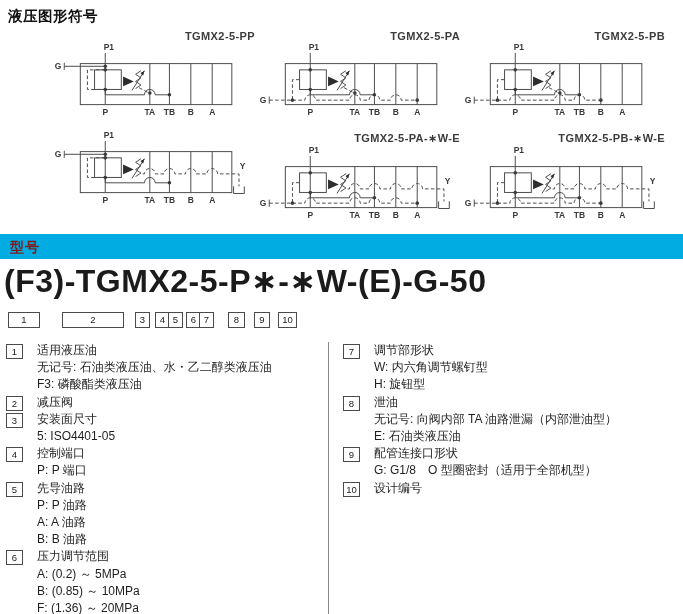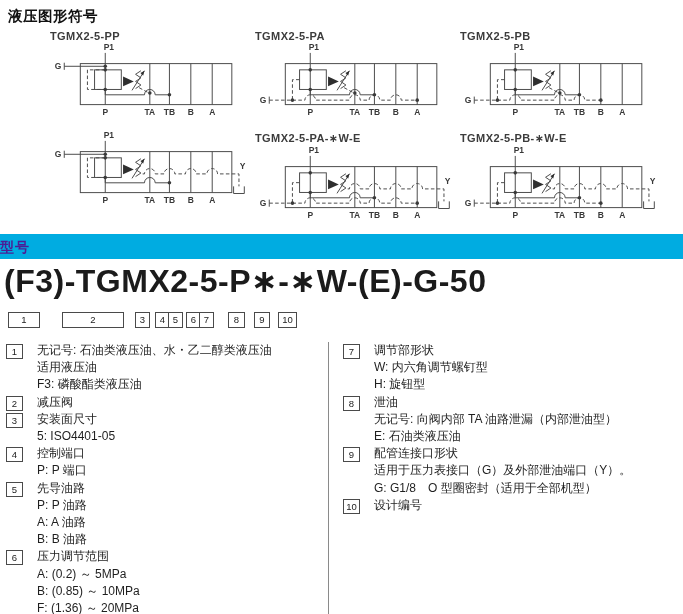--- a/index.html
+++ b/index.html
@@ -5,31 +5,31 @@
   html,body{margin:0;padding:0;background:#ffffff;}
   body{width:683px;height:614px;font-family:"Liberation Sans","DejaVu Sans",sans-serif;color:#1f1f1f;overflow:hidden;}
   .page{position:relative;width:683px;height:614px;background:#fff;}
 
   
   .sym-header{font-size:14.5px;font-weight:bold;color:#111;margin:0;padding:7px 0 0 8px;letter-spacing:.5px;}
 
   
   .grid{display:grid;grid-template-columns:205px 205px 205px;column-gap:0px;row-gap:2px;padding:2px 0 0 50px;}
   .cell{width:205px;}
-  .dtitle{font-size:11px;font-weight:bold;color:#3c3c3c;text-align:left;margin:2px 0 0 0;letter-spacing:.4px;}
+  .dtitle{font-size:11px;font-weight:bold;color:#3c3c3c;text-align:right;margin:2px 0 0 0;letter-spacing:.4px;}
   .diag{width:205px;height:86px;display:block;}
   .diag line,.diag path,.diag rect,.diag polyline{stroke:#4a4a4a;fill:none;stroke-width:1.1;}
   .diag .dash{stroke-dasharray:4 2.6;}
   .diag .dot{fill:#3a3a3a;stroke:none;}
   .diag .fill{fill:#2e2e2e;stroke:none;}
   .diag text{fill:#383838;stroke:none;font-family:"Liberation Sans","DejaVu Sans",sans-serif;font-size:9.5px;font-weight:bold;}
 
   
   .banner{width:683px;height:25px;background:#00ACE1;line-height:25px;margin-top:3px;}
-  .banner span{color:#4c1d95;font-size:14px;font-weight:bold;padding-left:0;letter-spacing:1px;}
+  .banner span{color:#7f1d1d;font-size:14px;font-weight:bold;padding-left:10px;letter-spacing:1px;}
 
   
   .model{font-size:32px;font-weight:bold;color:#1b1b1b;margin:3px 0 12px 4px;letter-spacing:.5px;}
   .numrow{position:relative;height:18px;margin-top:2px;}
   .numbox-abs{position:absolute;top:0;height:14px;border:1px solid #4a4a4a;font-size:9.5px;line-height:14px;text-align:center;color:#222;background:#fff;}
 
   
   .legend{display:flex;align-items:stretch;margin-top:12px;}
   .col-left{width:329px;border-right:1px solid #8a8a8a;padding-left:6px;box-sizing:border-box;min-height:288px;}
   .col-right{flex:1;padding-left:14px;}
@@ -254,22 +254,22 @@
     <span class="numbox-abs" style="left:228px;width:15px;">8</span>
     <span class="numbox-abs" style="left:254px;width:14px;">9</span>
     <span class="numbox-abs" style="left:278px;width:17px;">10</span>
   </div>
 
   <div class="legend">
     <div class="col-left">
       <div class="item">
         <div class="numbox">1</div>
         <div class="lines">
+            <div class="line">适用液压油</div>
             <div class="line">无记号: 石油类液压油、水・乙二醇类液压油</div>
-            <div class="line">适用液压油</div>
             <div class="line">F3: 磷酸酯类液压油</div>
           </div>
       </div>
       <div class="item">
         <div class="numbox">2</div>
         <div class="lines">
             <div class="line">减压阀</div>
           </div>
       </div>
       <div class="item">
@@ -320,21 +320,20 @@
         <div class="lines">
             <div class="line">泄油</div>
             <div class="line">无记号: 向阀内部 TA 油路泄漏（内部泄油型）</div>
             <div class="line">E: 石油类液压油</div>
           </div>
       </div>
       <div class="item">
         <div class="numbox">9</div>
         <div class="lines">
             <div class="line">配管连接口形状</div>
-            <div class="line">适用于压力表接口（G）及外部泄油端口（Y）。</div>
             <div class="line">G: G1/8　O 型圈密封（适用于全部机型）</div>
           </div>
       </div>
       <div class="item">
         <div class="numbox">10</div>
         <div class="lines">
             <div class="line">设计编号</div>
           </div>
       </div>
     </div>

